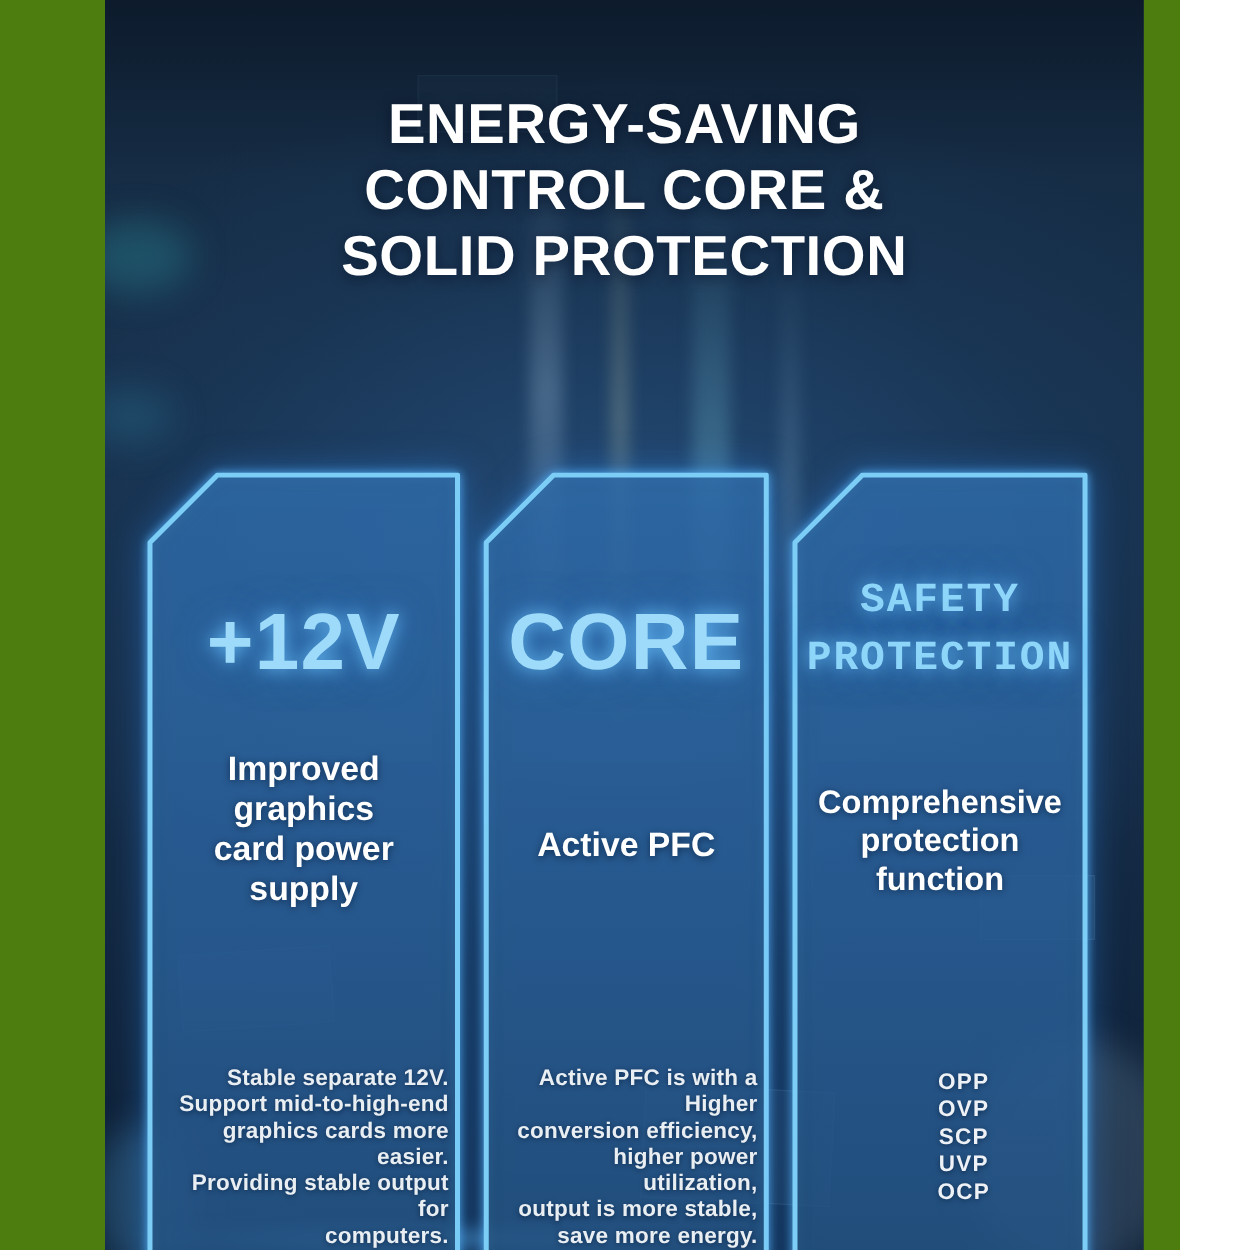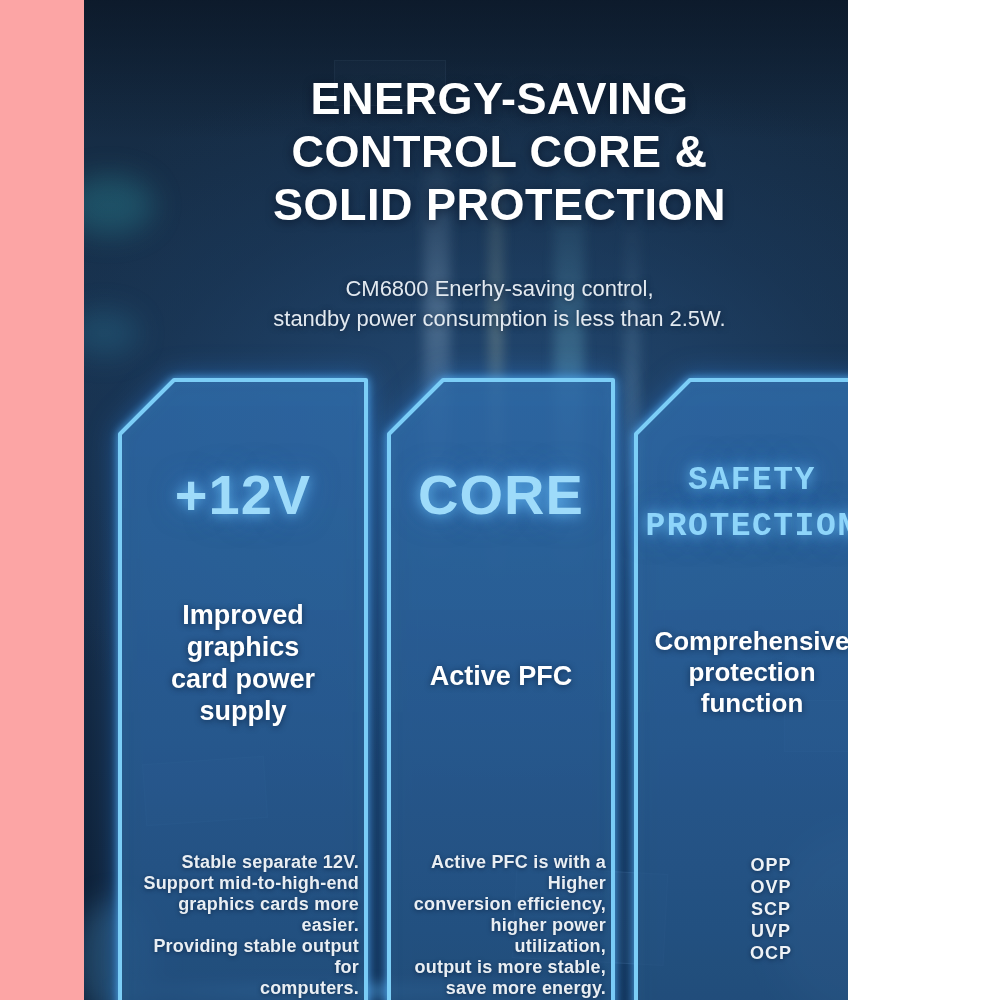--- a/index.html
+++ b/index.html
@@ -1,18 +1,18 @@
 <!DOCTYPE html>
 <html><head>
 <meta charset="utf-8">
 <style>
   html,body{margin:0;padding:0;}
   body{width:1000px;height:1000px;overflow:hidden;background:#ffffff;
        font-family:"Liberation Sans","DejaVu Sans",sans-serif;}
-  .stage{position:relative;width:848px;height:1000px;background:#fca5a5;overflow:hidden;}
+  .stage{position:relative;width:944px;height:1000px;background:#4d7c0f;overflow:hidden;}
   .content{position:absolute;left:84px;top:0;width:831px;height:1000px;overflow:hidden;
     background:
       radial-gradient(95% 50% at 50% 42%, rgba(45,95,150,.55) 0%, rgba(30,65,105,.35) 45%, rgba(14,33,54,0) 72%),
       linear-gradient(180deg,#152a41 0%,#17304b 34%,#152c47 62%,#0d1f35 100%);
   }
   
   .streak{position:absolute;filter:blur(6px);}
   .s1{left:340px;top:140px;width:26px;height:430px;background:linear-gradient(180deg,rgba(170,200,225,0) 0%,rgba(175,205,230,.28) 40%,rgba(170,200,225,0) 100%);}
   .s2{left:405px;top:120px;width:14px;height:470px;background:linear-gradient(180deg,rgba(200,220,210,0) 0%,rgba(215,225,185,.25) 45%,rgba(200,220,210,0) 100%);}
   .s3{left:470px;top:160px;width:30px;height:420px;background:linear-gradient(180deg,rgba(120,190,210,0) 0%,rgba(120,195,215,.3) 50%,rgba(120,190,210,0) 100%);}
@@ -40,22 +40,22 @@
   .subtitle{position:absolute;left:0;top:252px;width:100%;text-align:center;color:#e2e9f0;
     font-size:22px;line-height:30px;font-weight:400;text-shadow:0 1px 6px rgba(0,10,25,.5);}
 
   
   .panel{position:absolute;top:378px;height:652px;}
   .panel-1{left:33px;width:252px;}
   .panel-2{left:302px;width:230px;}
   .panel-3{left:549px;width:238px;}
   .frame{position:absolute;left:0;top:0;
     filter:drop-shadow(0 0 4px rgba(90,185,255,.95)) drop-shadow(0 0 13px rgba(45,135,235,.55));}
-  .big{position:absolute;left:0;top:84px;width:100%;text-align:center;color:#9edbfa;
-    font-size:56px;font-weight:700;letter-spacing:1px;
+  .big{position:absolute;left:0;top:98px;width:100%;text-align:center;color:#9edbfa;
+    font-size:64px;font-weight:700;letter-spacing:1px;
     text-shadow:0 0 14px rgba(110,200,255,.85),0 0 30px rgba(60,140,240,.5);}
   .panel-3 .big{top:80px;font-size:33px;line-height:46px;letter-spacing:1.5px;color:#8ed5fa;font-family:Liberation Mono, monospace;}
   .heading{position:absolute;left:0;width:100%;text-align:center;color:#ffffff;
     font-size:27px;line-height:32px;font-weight:700;text-shadow:0 1px 6px rgba(0,20,45,.6);}
   .panel-1 .heading{top:221px;}
   .panel-2 .heading{top:282px;}
   .panel-3 .heading{top:248px;font-size:26px;line-height:31px;}
   .body{position:absolute;left:22px;right:10px;top:474px;text-align:right;color:#e9eef3;
     font-size:18px;line-height:21px;font-weight:700;letter-spacing:.2px;
     text-shadow:0 1px 4px rgba(0,20,45,.55);}
@@ -81,22 +81,20 @@
     <div class="blob b-bl"></div>
     <div class="chip c1"></div>
     <div class="chip c2"></div>
     <div class="chip c3"></div>
     <div class="chip c4"></div>
     <div class="bottom-glow"></div>
 
     <h1 class="title pre">ENERGY-SAVING
 CONTROL CORE &amp;
 SOLID PROTECTION</h1>
-    <p class="subtitle pre">CM6800 Enerhy-saving control,
-standby power consumption is less than 2.5W.</p>
 
     <div class="panel panel-1">
       <svg class="frame" width="252" height="652" viewBox="0 0 252 652">
         <defs>
           <linearGradient id="g1" x1="0" y1="0" x2="0" y2="1">
             <stop offset="0" stop-color="rgba(28,66,116,0.52)"></stop>
             <stop offset="0.55" stop-color="rgba(20,50,92,0.55)"></stop>
             <stop offset="1" stop-color="rgba(12,32,60,0.55)"></stop>
           </linearGradient>
         </defs>

